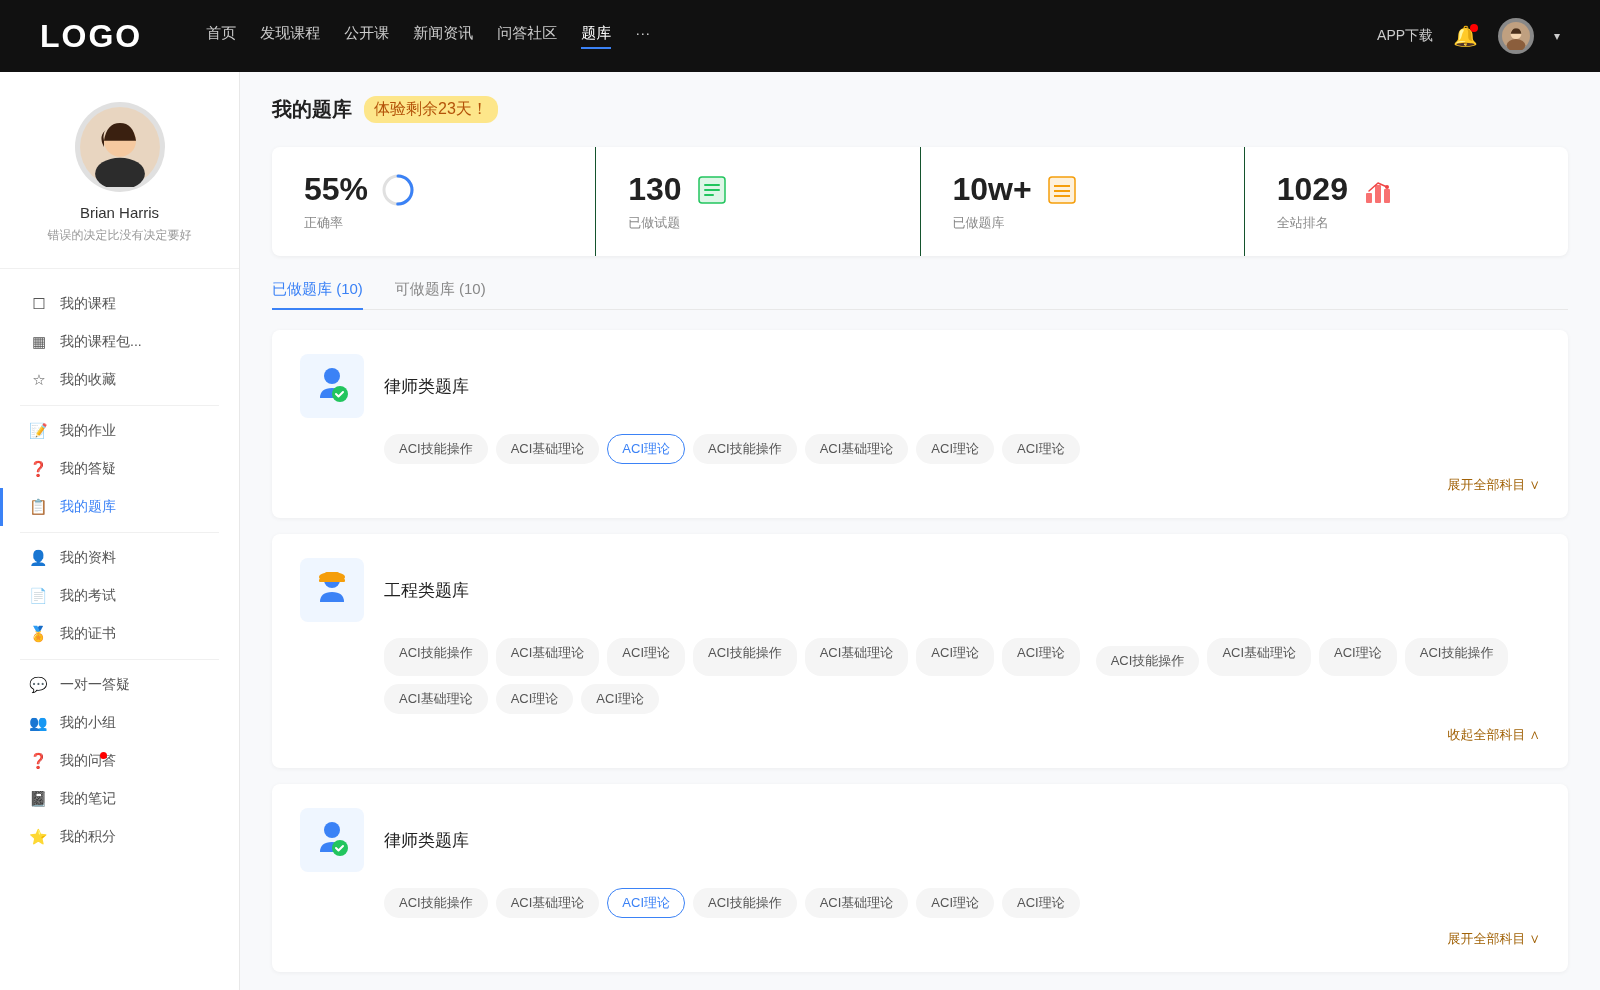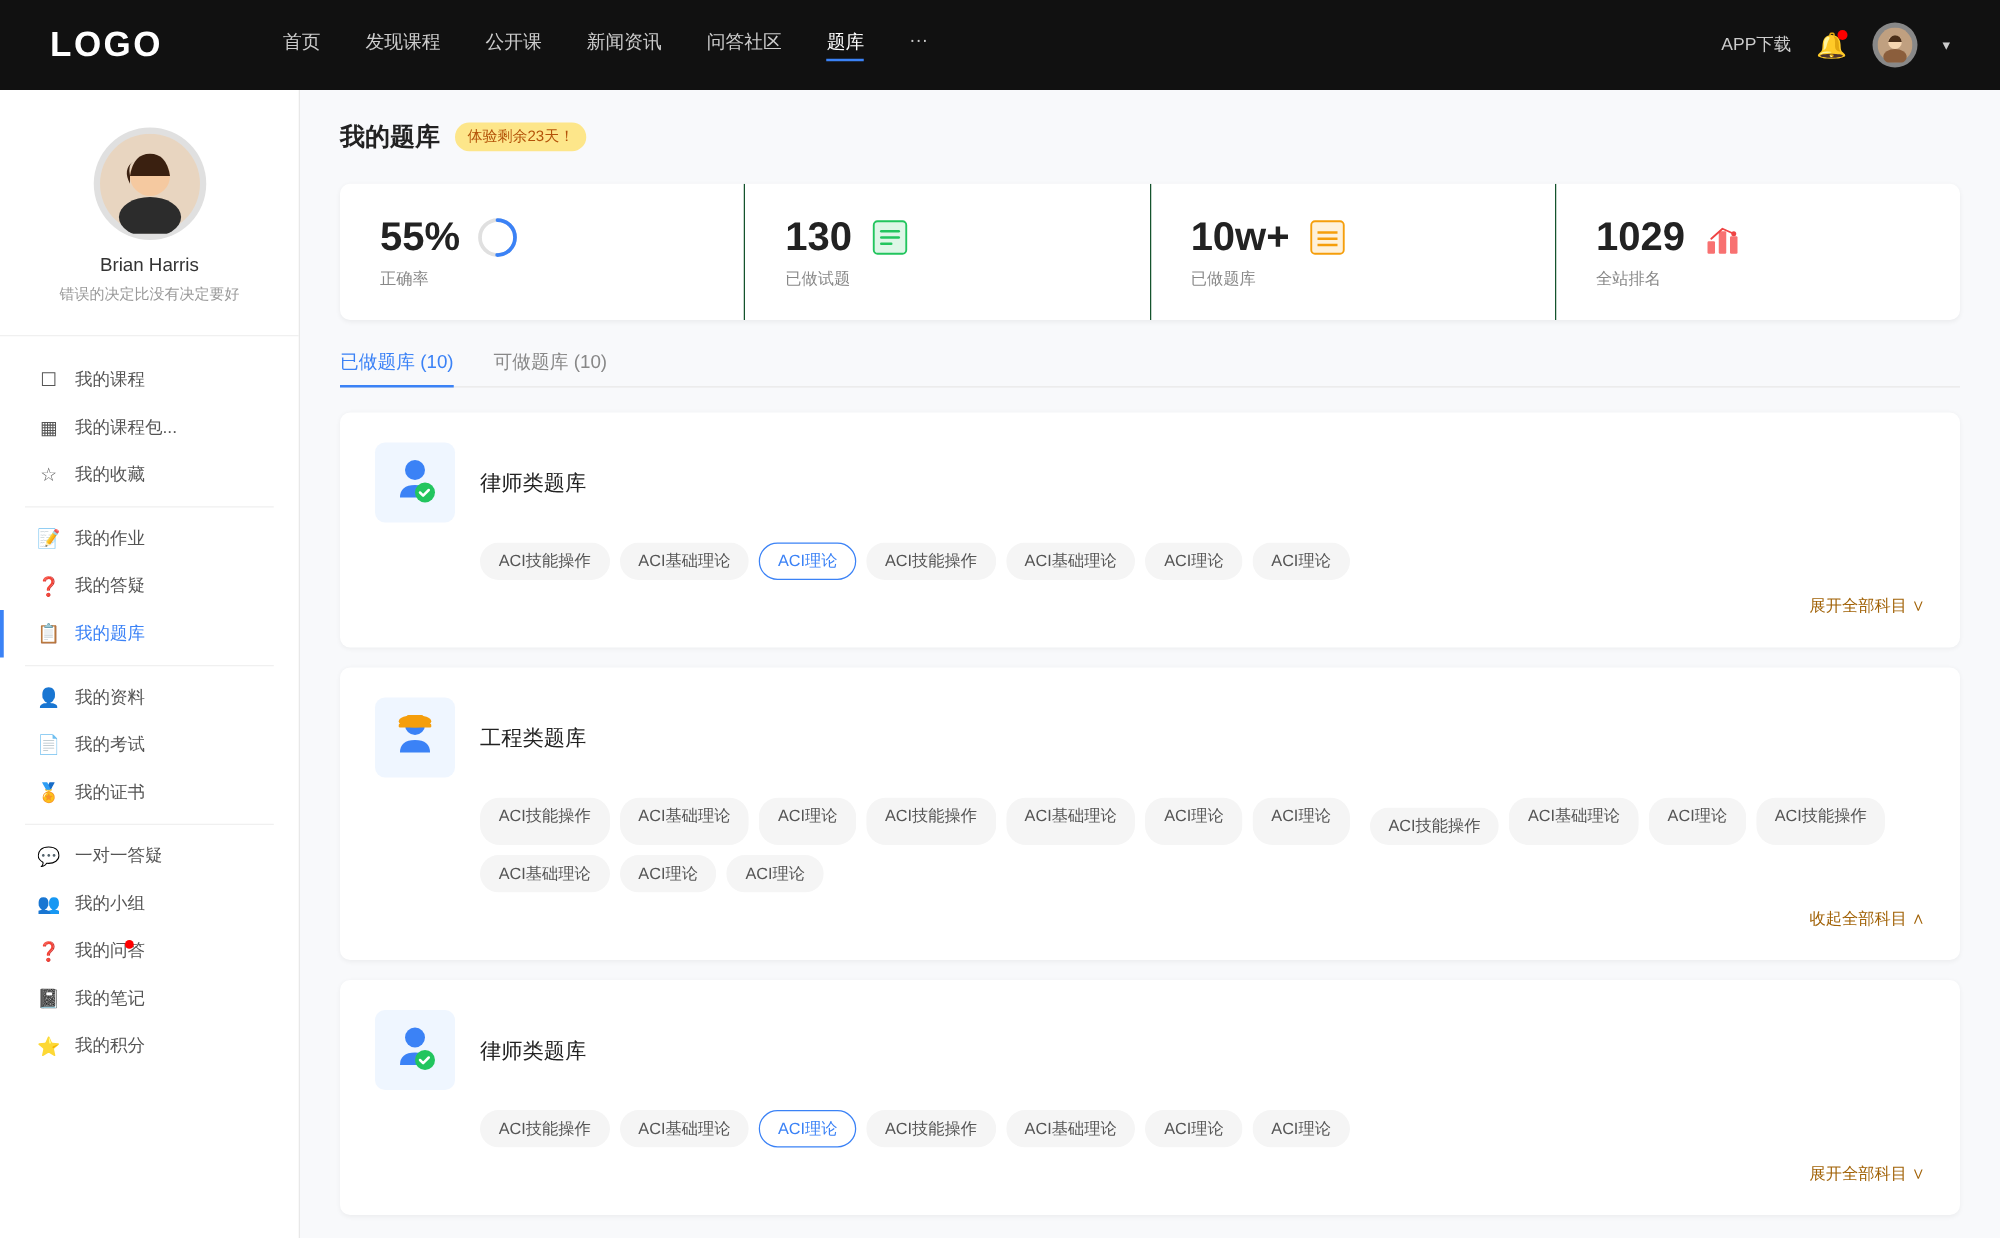--- a/index.html
+++ b/index.html
@@ -11,28 +11,28 @@
       height: 72px;
       display: flex;
       align-items: center;
       padding: 0 40px;
       position: fixed;
       top: 0; left: 0; right: 0;
       z-index: 100;
     }
     .navbar-logo {
       color: white;
-      font-size: 28px;
+      font-size: 32px;
       font-weight: bold;
       letter-spacing: 2px;
-      margin-right: 96px;
+      margin-right: 64px;
     }
     .navbar-nav {
       display: flex;
-      gap: 36px;
+      gap: 24px;
       flex: 1;
     }
     .navbar-nav a {
       color: #ccc;
       text-decoration: none;
       font-size: 15px;
       cursor: pointer;
     }
     .navbar-nav a.active {
       color: white;
@@ -168,21 +168,21 @@
       margin-bottom: 24px;
     }
     .page-title {
       font-size: 20px;
       font-weight: 600;
       color: #222;
     }
     .trial-badge {
       background: #fde68a;
       color: #b45309;
-      font-size: 12px;
+      font-size: 16px;
       padding: 3px 10px;
       border-radius: 12px;
     }
 
     
     .stats-row {
       display: flex;
       gap: 0;
       background: white;
       border-radius: 8px;

